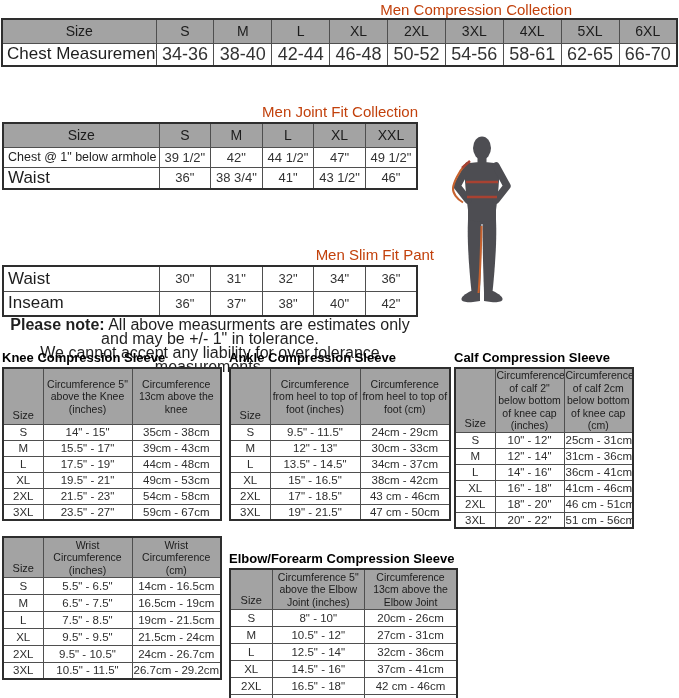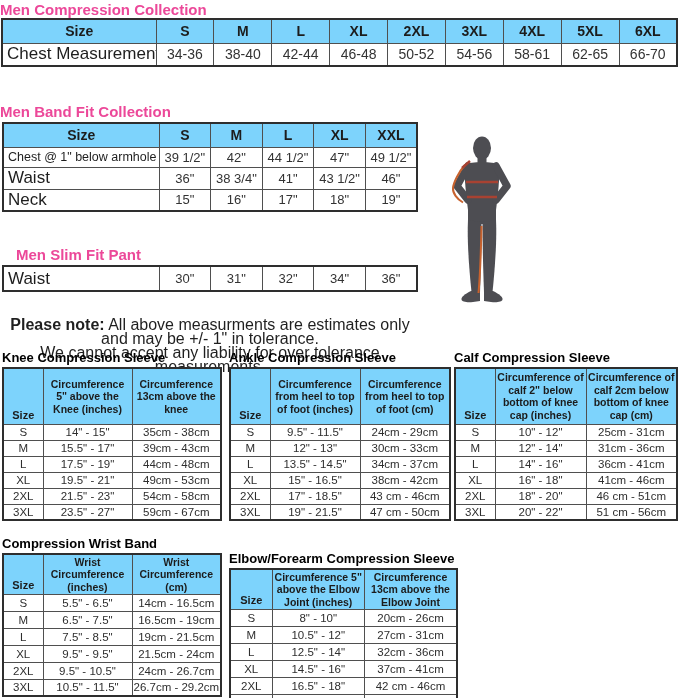--- a/index.html
+++ b/index.html
@@ -1,36 +1,36 @@
 <!DOCTYPE html>
 <html><head>
 <meta charset="utf-8">
 <style>
   *{box-sizing:border-box;margin:0;padding:0}
   html,body{background:#fff}
   body{width:679px;height:698px;position:relative;overflow:hidden;
        font-family:"Liberation Sans",sans-serif;color:#222}
   table{border-collapse:collapse;table-layout:fixed}
   td{border:1px solid #4f4f4f;overflow:hidden;white-space:nowrap}
-  .ttl{position:absolute;font-weight:bold;text-align:left;color:#ec4899;font-size:15px}
-  .hdr td{background:#7dd3fc;font-weight:bold;text-align:center;color:#1c1c1c}
+  .ttl{position:absolute;font-weight:normal;text-align:right;color:#c2410c;font-size:15px}
+  .hdr td{background:#a3a3a3;font-weight:normal;text-align:center;color:#1c1c1c}
   
   .bigtbl{position:absolute;border:2px solid #2e2e2e}
   #t1{top:18px;left:1px;width:677px}
   #t1 tr{height:23px}
   #t1 tr.hdr{height:24px;font-size:14px}
   #t2{top:122px;left:2px;width:416px}
   #t2 tr.hdr{height:24px;font-size:14px}
   #t2 tr.rs{height:20px}
   #t2 tr.rm{height:22px}
   #t3{top:265px;left:2px;width:416px}
   #t3 tr{height:25px}
   .rl{font-size:17px;text-align:left;padding-left:4px;color:#1e1e1e}
   .rl.sm{font-size:12.5px}
-  .vc{font-size:14px;text-align:center;color:#333}
+  .vc{font-size:18px;text-align:center;color:#333}
   #t2 .vc,#t3 .vc{font-size:13px}
   
   #note{position:absolute;top:318px;left:0;width:420px;text-align:center;
         font-size:16px;line-height:14px;color:#1f1f1f}
   
   #fig{position:absolute;left:449px;top:136px;width:66px;height:172px}
   
   .st{position:absolute}
   .st .ttl2{font-weight:bold;font-size:13px;text-align:left;color:#000;
             margin-bottom:2px;white-space:nowrap}
@@ -39,21 +39,21 @@
   .st tr.hdr td{font-size:10.5px;line-height:12.5px;white-space:normal;
                 vertical-align:middle;text-align:center}
   .st tr.hdr td.szh{vertical-align:bottom;font-size:11px;padding-bottom:2px}
   .r1 tr.hdr{height:56px}
   .r2 tr.hdr{height:40px}
   .r1 tr.dr{height:16px}
   .r2 tr.dr{height:17px}
   .st tr.dr td{font-size:11.5px;text-align:center;color:#2e2e2e}
   #knee{left:2px;top:350px;width:220px}
   #ankle{left:229px;top:350px;width:222px}
-  #calf{left:454px;top:350px;width:224px}
+  #calf{left:454px;top:350px;width:180px}
   #wrist{left:2px;top:536px;width:220px}
   #elbow{left:229px;top:551px;width:229px}
 </style>
 </head>
 <body>
 
 <div class="ttl" style="top:1px;left:0;width:572px">Men Compression Collection</div>
 <table class="bigtbl" id="t1">
   <colgroup>
       <col style="width:154px">
@@ -79,21 +79,21 @@
     <td class="vc">46-48</td>
     <td class="vc">50-52</td>
     <td class="vc">54-56</td>
     <td class="vc">58-61</td>
     <td class="vc">62-65</td>
     <td class="vc">66-70</td>
   </tr>
 </tbody>
   </table>
 
-<div class="ttl" style="top:103px;left:0;width:418px">Men Band Fit Collection</div>
+<div class="ttl" style="top:103px;left:0;width:418px">Men Joint Fit Collection</div>
 <table class="bigtbl" id="t2">
   <colgroup>
       <col style="width:156px">
     </colgroup>
   <tbody>
       <tr class="hdr">
     <td>Size</td>
     <td>S</td>
     <td>M</td>
     <td>L</td>
@@ -108,45 +108,45 @@
     <td class="vc">47"</td>
     <td class="vc">49 1/2"</td>
   </tr>
   <tr class="rm">
     <td class="rl">Waist</td>
     <td class="vc">36"</td>
     <td class="vc">38 3/4"</td>
     <td class="vc">41"</td>
     <td class="vc">43 1/2"</td>
     <td class="vc">46"</td>
-  </tr>
-  <tr class="rm">
-    <td class="rl">Neck</td>
-    <td class="vc">15"</td>
-    <td class="vc">16"</td>
-    <td class="vc">17"</td>
-    <td class="vc">18"</td>
-    <td class="vc">19"</td>
   </tr>
 </tbody>
   </table>
 
 <div class="ttl" style="top:246px;left:16px;width:418px">Men Slim Fit  Pant</div>
 <table class="bigtbl" id="t3">
   <colgroup>
       <col style="width:156px">
     </colgroup>
   <tbody>
       <tr>
     <td class="rl">Waist</td>
     <td class="vc">30"</td>
     <td class="vc">31"</td>
     <td class="vc">32"</td>
     <td class="vc">34"</td>
     <td class="vc">36"</td>
+  </tr>
+  <tr>
+    <td class="rl">Inseam</td>
+    <td class="vc">36"</td>
+    <td class="vc">37"</td>
+    <td class="vc">38"</td>
+    <td class="vc">40"</td>
+    <td class="vc">42"</td>
   </tr>
 </tbody>
   </table>
 
 <div id="note">
   <div><b>Please note:</b><span> All above measurments are estimates only and may be +/- 1" in tolerance.</span></div>
   <div>We cannot accept any liability for over tolerance measurements.</div>
 </div>
 
 <div id="fig">
@@ -313,21 +313,20 @@
     <tr class="dr">
           <td>3XL</td>
           <td>20" - 22"</td>
           <td>51 cm - 56cm</td>
         </tr>
   </tbody>
     </table>
 </div>
 
 <div class="st r2" id="wrist">
-  <div class="ttl2">Compression Wrist Band</div>
   <table>
     <colgroup>
         <col style="width:40px">
         <col>
         <col>
       </colgroup>
     <tbody>
         <tr class="hdr">
       <td class="szh">Size</td>
       <td>Wrist Circumference (inches)</td>

